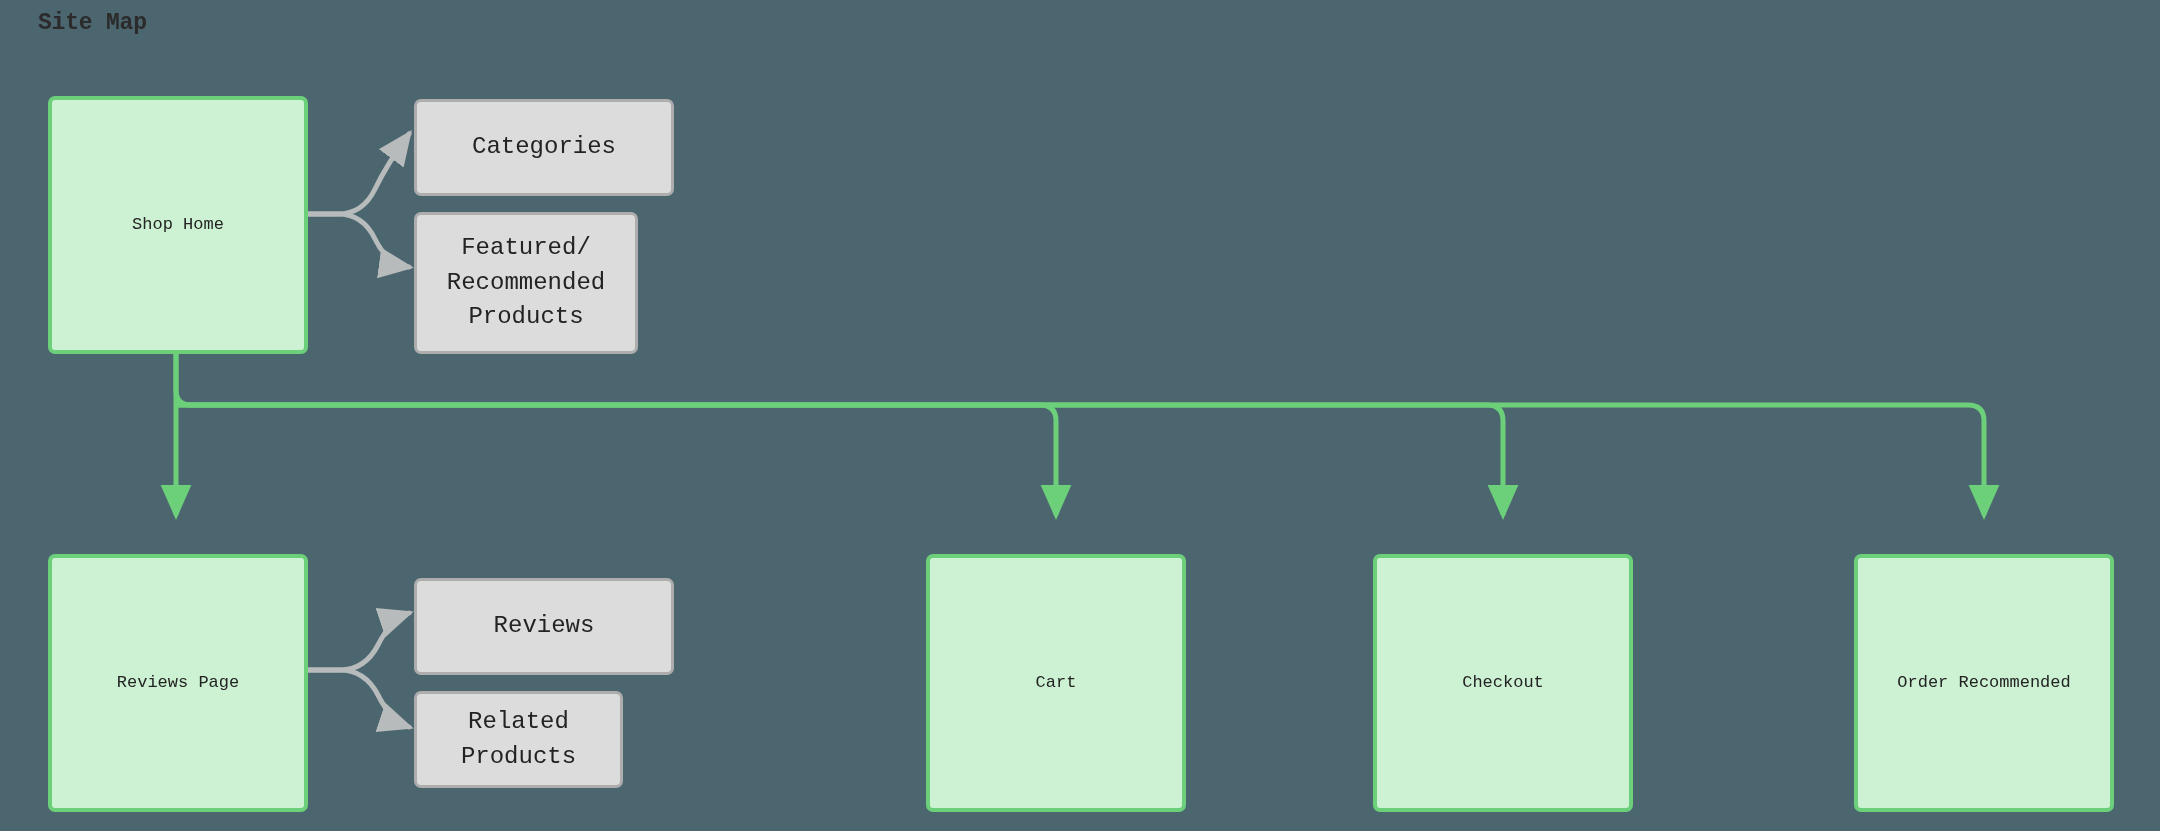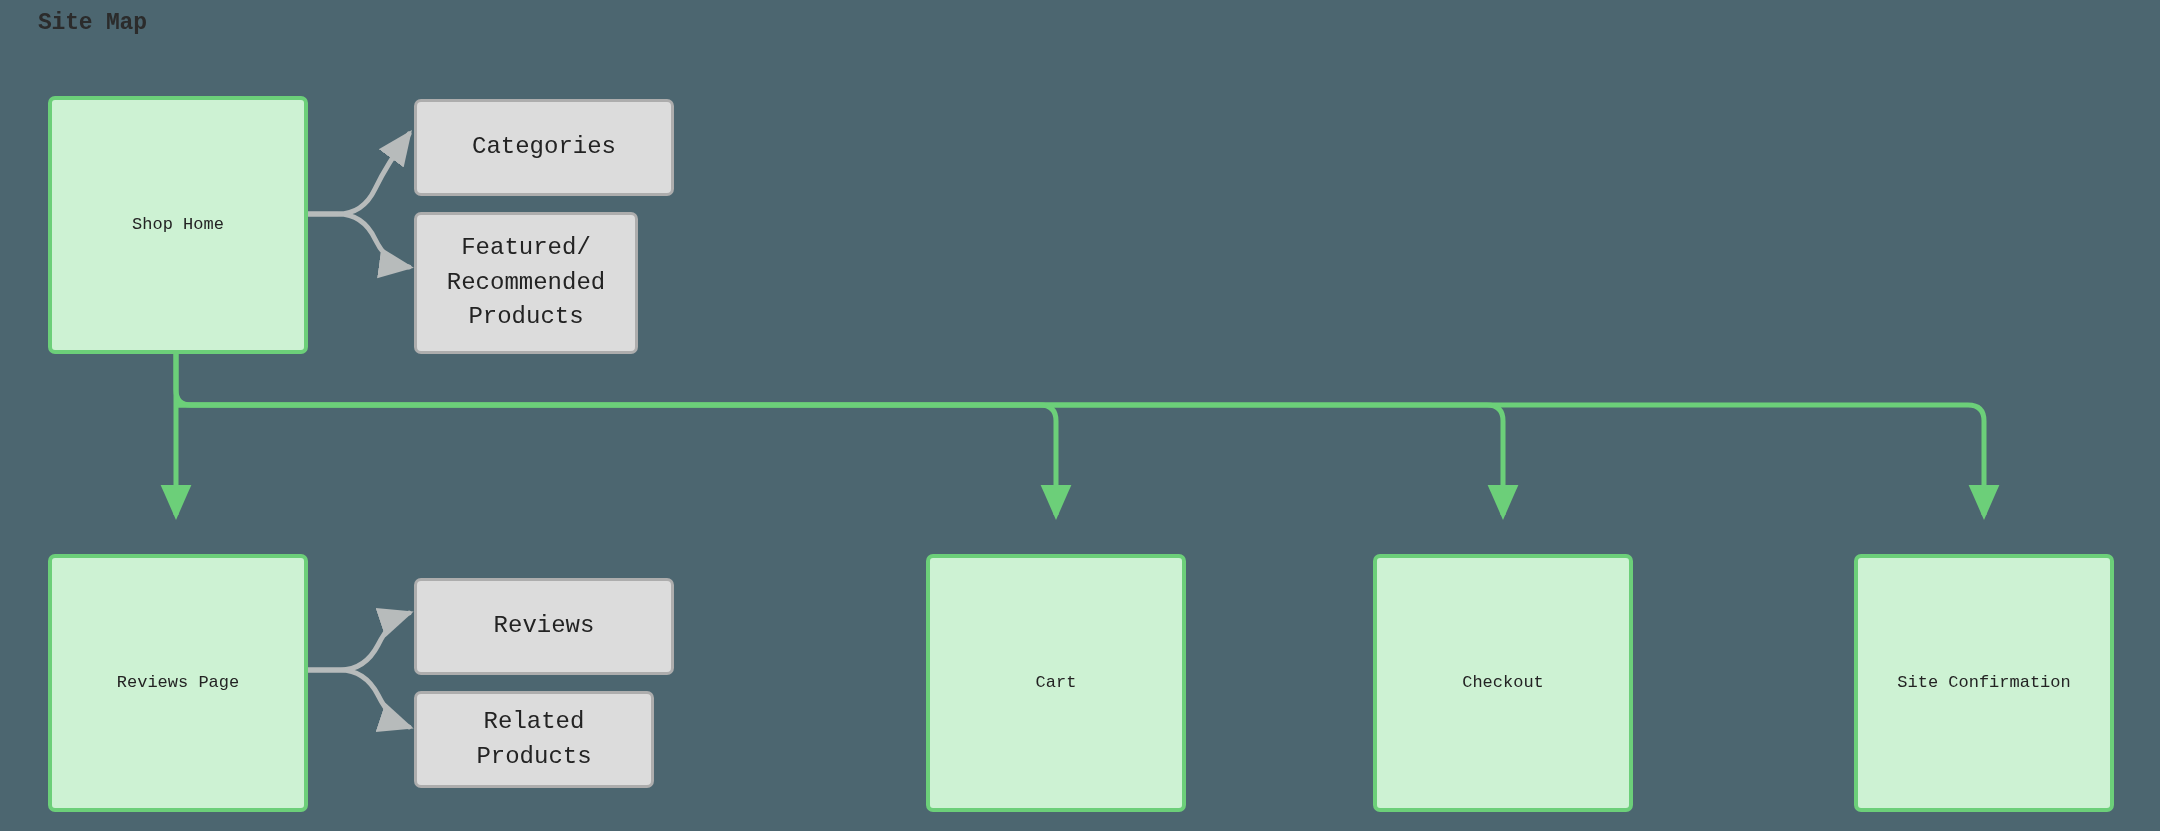--- a/index.html
+++ b/index.html
@@ -136,30 +136,30 @@
     </div>
 
     <div class="node primary" style="left:48px; top:540px; width:260px; height:258px;">
       <span class="node-label">Reviews Page</span>
     </div>
 
     <div class="node secondary" style="left:414px; top:564px; width:260px; height:97px;">
       <span class="node-label">Reviews</span>
     </div>
 
-    <div class="node secondary" style="left:414px; top:677px; width:240px; height:97px;">
+    <div class="node secondary" style="left:414px; top:677px; width:209px; height:97px;">
       <span class="node-label">Related Products</span>
     </div>
 
     <div class="node primary" style="left:926px; top:540px; width:260px; height:258px;">
       <span class="node-label">Cart</span>
     </div>
 
     <div class="node primary" style="left:1373px; top:540px; width:260px; height:258px;">
       <span class="node-label">Checkout</span>
     </div>
 
     <div class="node primary" style="left:1854px; top:540px; width:260px; height:258px;">
-      <span class="node-label">Site Confirmation</span>
+      <span class="node-label">Order Recommended</span>
     </div>
 
   </div>
 </div>
 
 </body></html>

